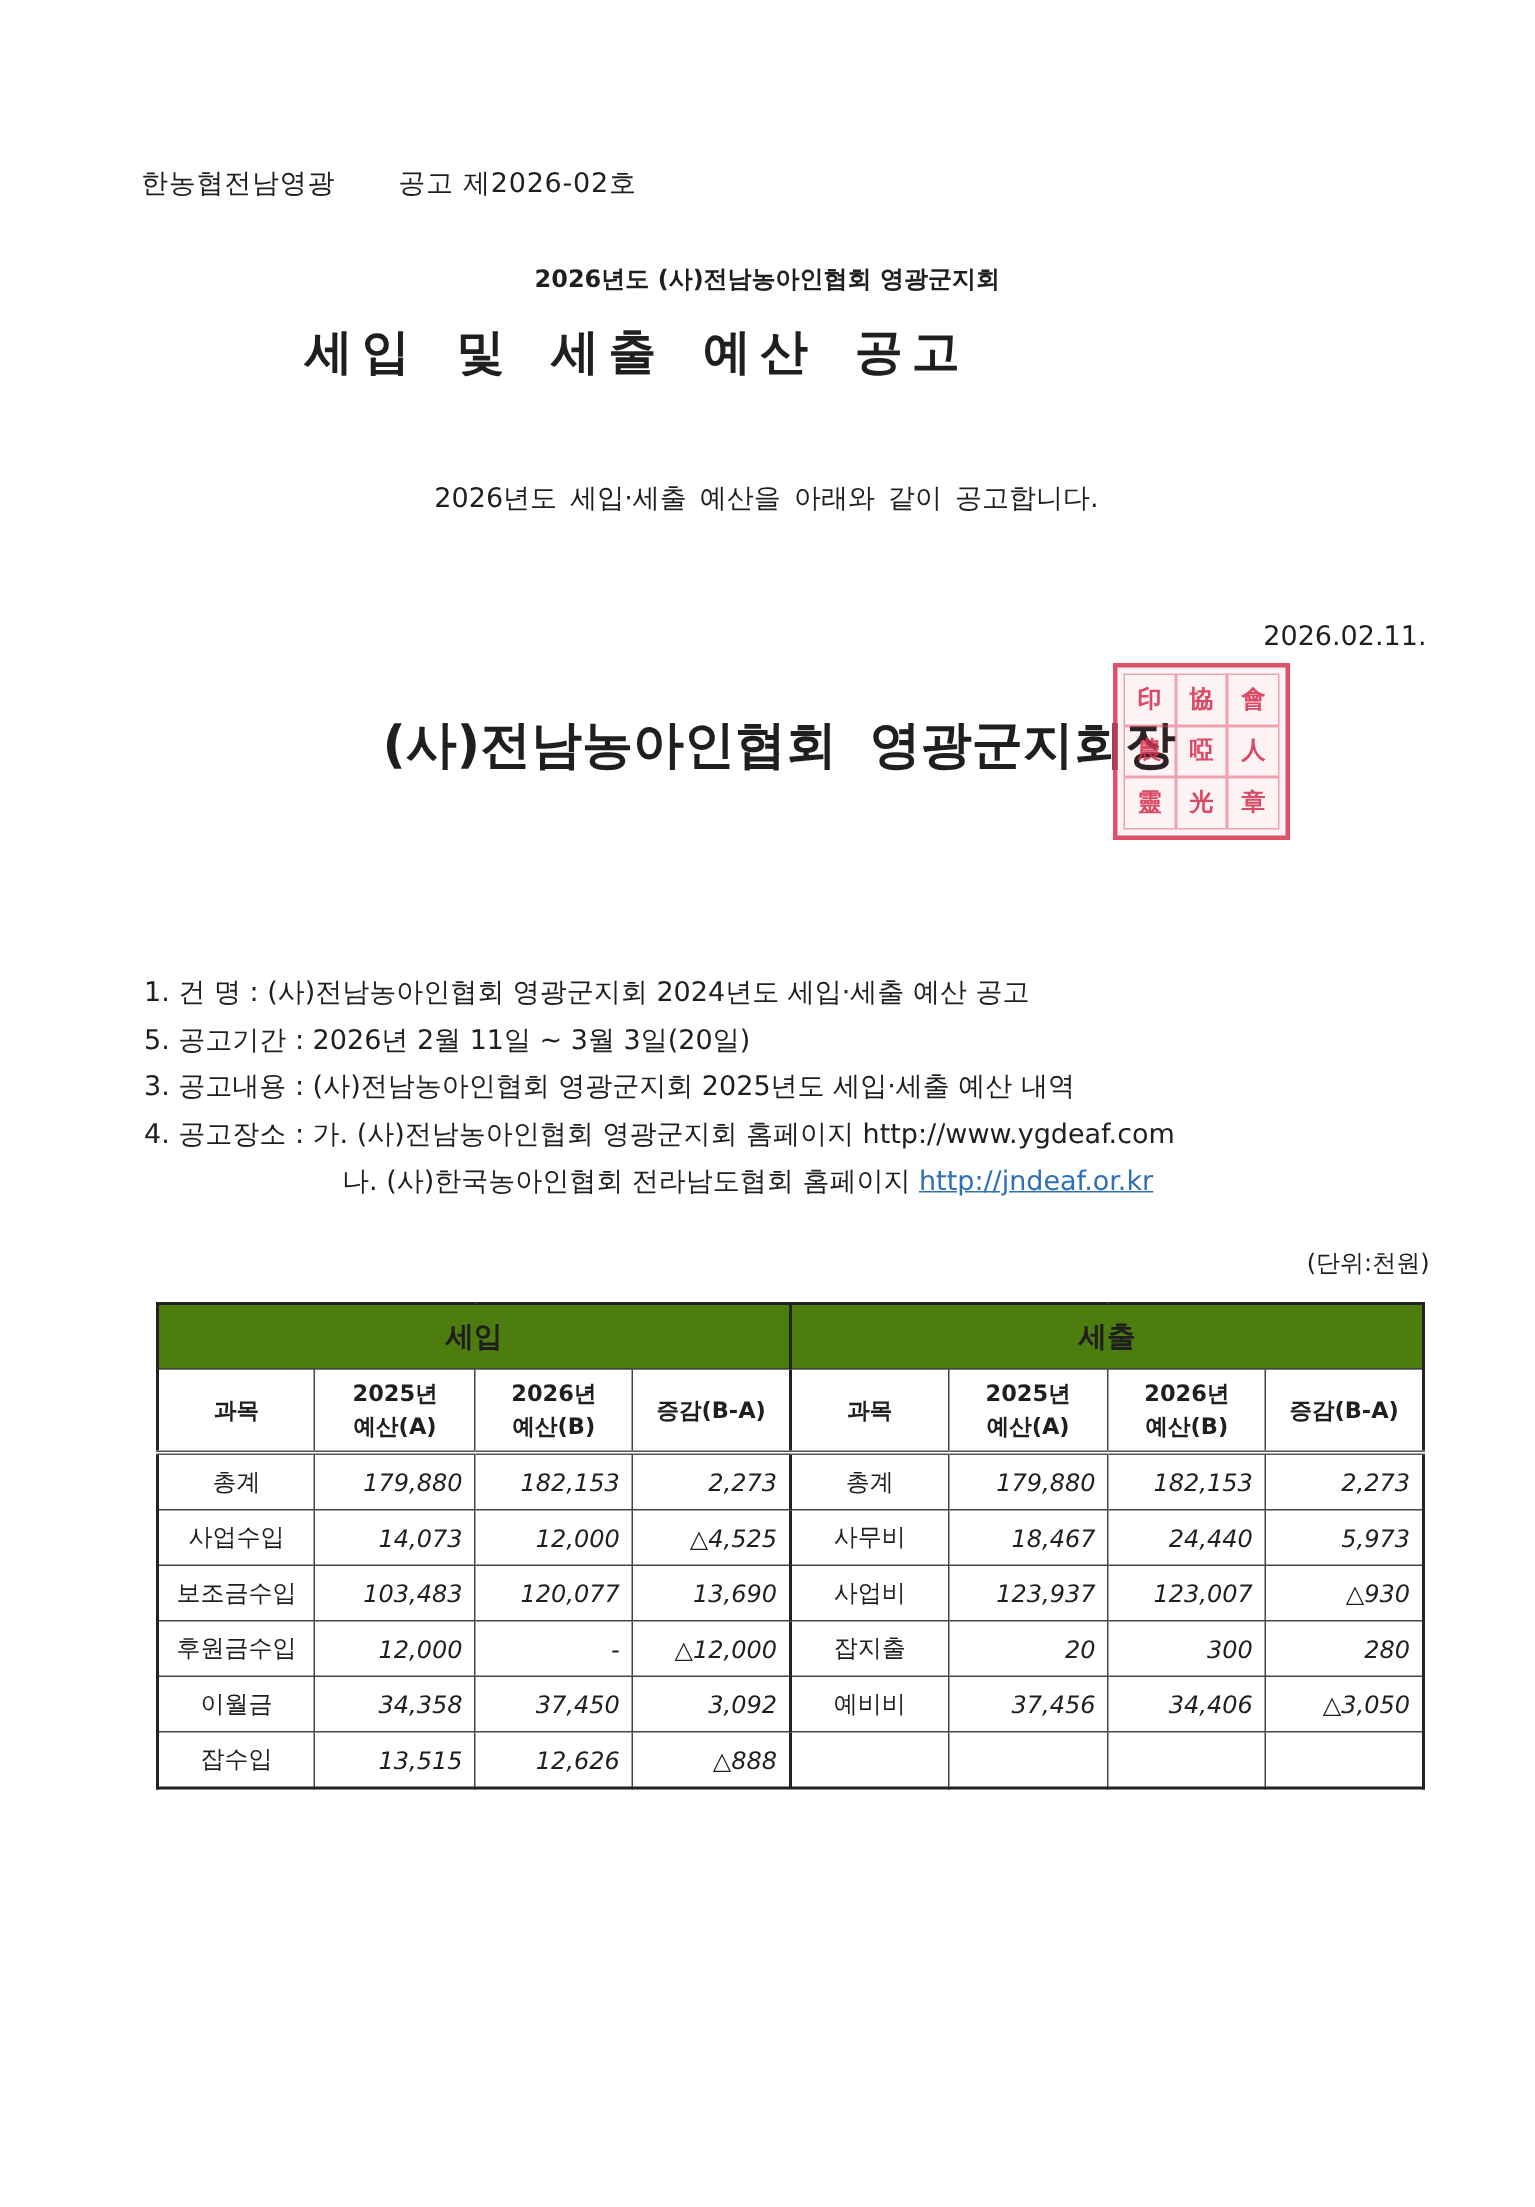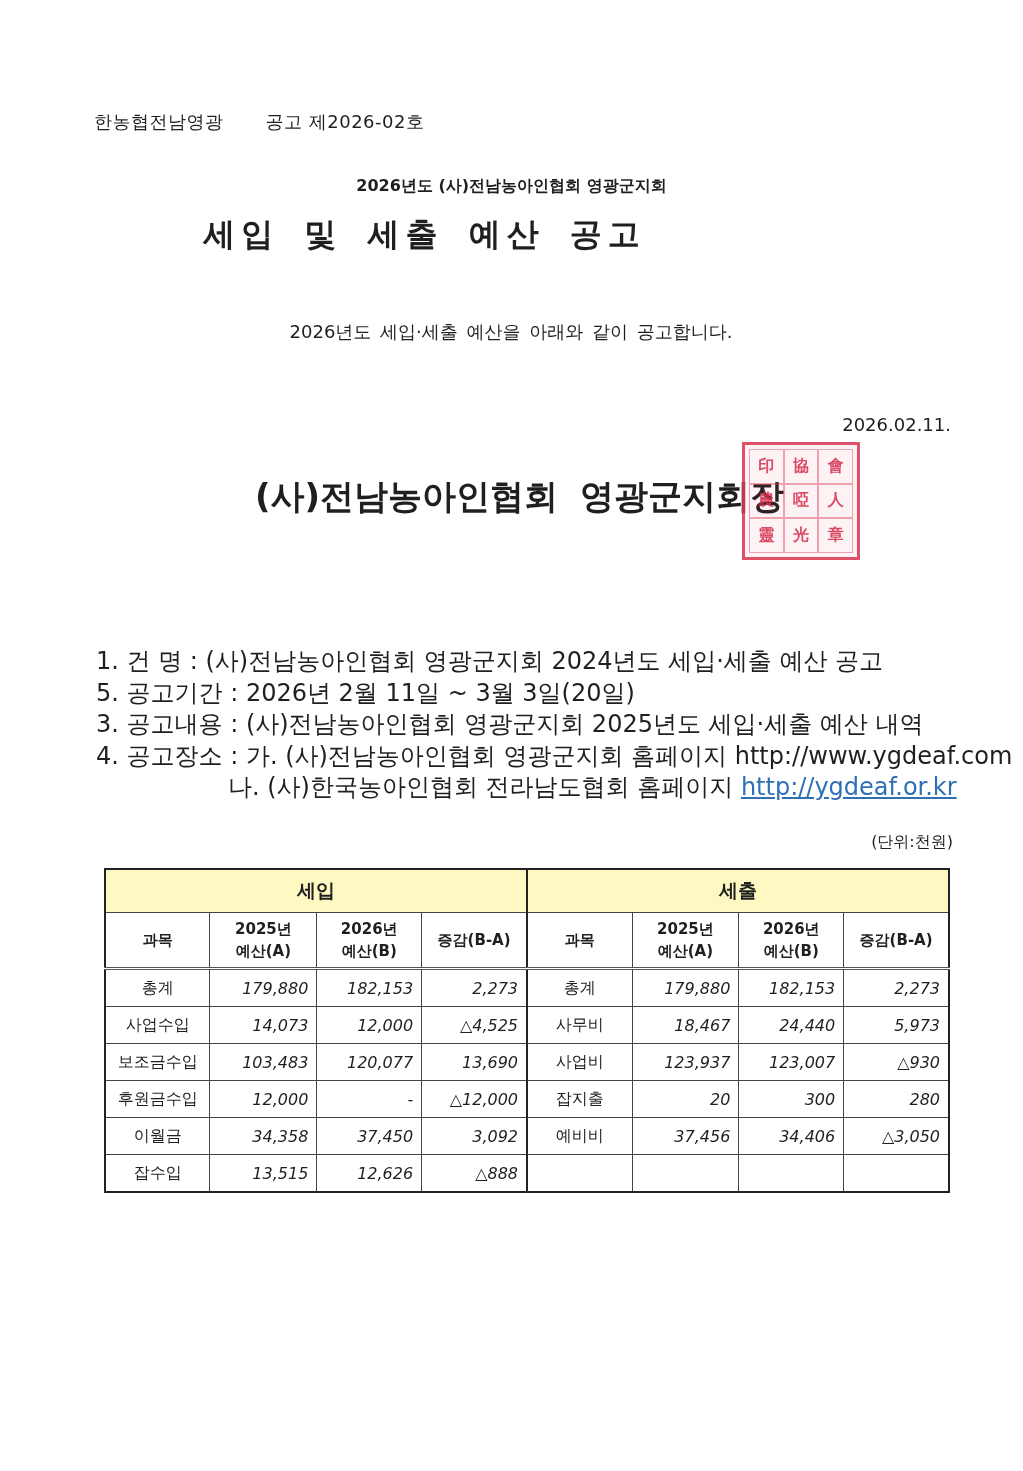--- a/index.html
+++ b/index.html
@@ -25,39 +25,39 @@
       box-sizing: border-box;
       background: rgba(232, 80, 110, 0.08);
       display: grid; grid-template-columns: repeat(3, 1fr); grid-template-rows: repeat(3, 1fr);
       padding: 4px;
       color: #d7324f;
       font-weight: bold;
       font-size: 18px;
       opacity: 0.88;
     }
     .seal span { display: flex; align-items: center; justify-content: center; border: 1px solid rgba(217,58,85,0.5); font-size: 16px; }
-    .items { left: 96px; top: 646px; font-size: 24px; line-height: 31.5px; }
+    .items { left: 96px; top: 646px; font-size: 18px; line-height: 31.5px; }
     .items .row { white-space: nowrap; }
     .items .indent { padding-left: 132px; }
     .link { color: #2f6fb5; text-decoration: underline; }
     .unit { right: 70px; top: 832px; font-size: 16px; }
 
     table.budget {
       position: absolute; left: 104px; top: 868px; width: 846px;
       border-collapse: collapse;
       border: 2px solid #222;
       font-size: 16px;
     }
     table.budget td, table.budget th {
       border: 1px solid #444;
       padding: 0 8px;
       height: 36px;
     }
     table.budget th.group {
-      background: #fef9c3; font-size: 19px; font-weight: bold; height: 42px;
+      background: #4d7c0f; font-size: 19px; font-weight: bold; height: 42px;
       border-bottom: 1px solid #444;
     }
     table.budget tr.colhead th {
       font-weight: bold; font-size: 15px; height: 54px; line-height: 22px;
       border-bottom: 3px double #555;
     }
     table.budget th.mid-split, table.budget td.mid-split { border-left: 2px solid #222; }
     td.name { text-align: center; }
     td.num { text-align: right; font-style: italic; }
     .c1 { width: 88px; } .c2 { width: 90px; } .c3 { width: 88px; } .c4 { width: 88px; }
@@ -97,21 +97,21 @@
   <div class="row">
     <span>5. 공고기간 : </span><span>2026년 2월 11일 ~ 3월 3일(20일)</span>
   </div>
   <div class="row">
     <span>3. 공고내용 : </span><span>(사)전남농아인협회 영광군지회 2025년도 세입·세출 예산 내역</span>
   </div>
   <div class="row">
     <span>4. 공고장소 : </span><span>가. (사)전남농아인협회 영광군지회 홈페이지 http://www.ygdeaf.com</span>
   </div>
   <div class="row indent">
-    <span>나. (사)한국농아인협회 전라남도협회 홈페이지 </span><span class="link">http://ygdeaf.or.kr</span>
+    <span>나. (사)한국농아인협회 전라남도협회 홈페이지 </span><span class="link">http://jndeaf.or.kr</span>
   </div>
 </div>
 
 <div class="abs unit">(단위:천원)</div>
 
 <table class="budget">
   <tbody>
       <tr>
     <th class="group" colspan="4">세입</th>
     <th class="group mid-split" colspan="4">세출</th>

